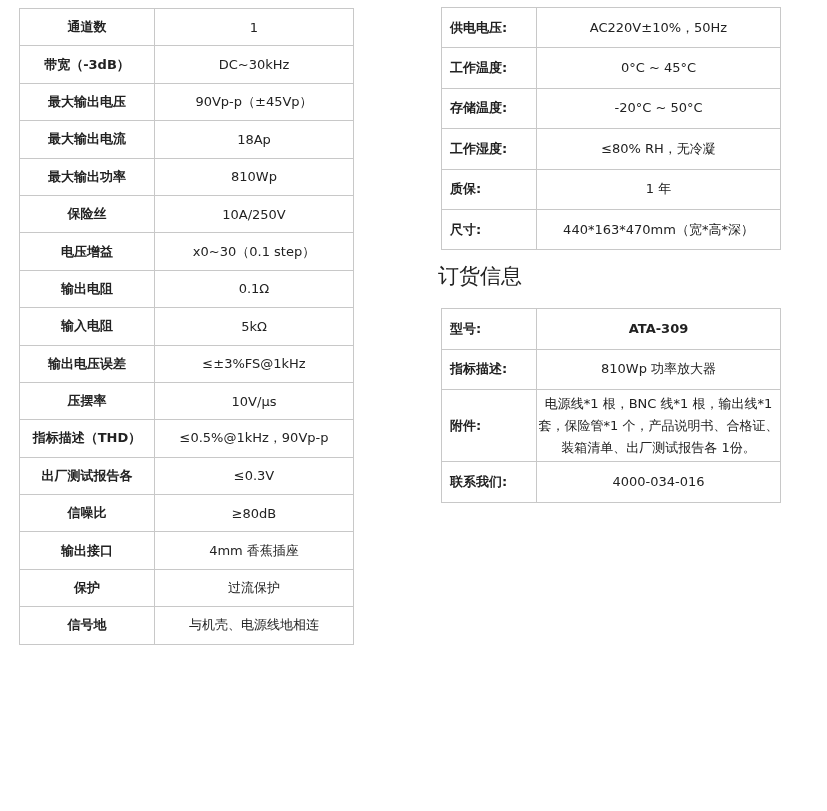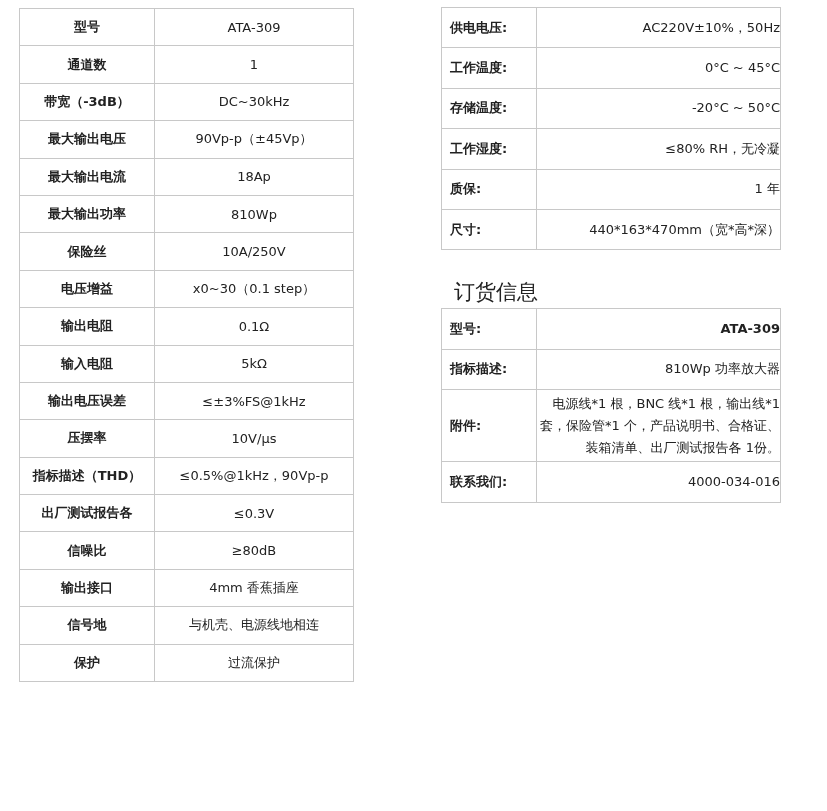--- a/index.html
+++ b/index.html
@@ -9,42 +9,38 @@
       color: #222222;
     }
     table { border-collapse: collapse; position: absolute; table-layout: fixed; }
     td { border: 1px solid #c8c8c8; padding: 0; font-size: 13px; }
     #spec-table { left: 19px; top: 8px; width: 334px; }
     #spec-table td { height: 36.4px; text-align: center; }
     #spec-table td.k { width: 134px; font-weight: bold; font-size: 13px; }
     #spec-table td.v { width: 198px; }
     .rt { left: 441px; width: 340px; border-radius: 27px; }
     .rt td.k { width: 86px; font-weight: bold; padding-left: 8px; text-align: left; }
-    .rt td.v { text-align: right; line-height: 22px; margin-left: 48px; }
+    .rt td.v { text-align: center; line-height: 22px; margin-left: 48px; }
     #env-table { top: 7px; }
     #env-table td { height: 39.4px; }
     #order-title {
       position: absolute; left: 438px; top: 262px;
-      font-size: 21px; font-weight: normal; color: #222222; margin: 16px;
+      font-size: 21px; font-weight: normal; color: #222222; margin: 0;
     }
     #order-table { top: 308px; }
     #order-table tr.r td { height: 39.5px; }
     #order-table tr.tall td { height: 71px; }
     .bold-val { font-weight: bold; }
     sub { font-size: 8px; }
   </style>
 </head>
 <body>
 
 <table id="spec-table">
   <tbody>
-    <tr>
-        <td class="k">型号</td>
-        <td class="v">ATA-309</td>
-      </tr>
     <tr>
         <td class="k">通道数</td>
         <td class="v">1</td>
       </tr>
     <tr>
         <td class="k">带宽（-3dB）</td>
         <td class="v">DC~30kHz</td>
       </tr>
     <tr>
         <td class="k">最大输出电压</td>
@@ -92,26 +88,26 @@
       </tr>
     <tr>
         <td class="k">信噪比</td>
         <td class="v">≥80dB</td>
       </tr>
     <tr>
         <td class="k">输出接口</td>
         <td class="v">4mm 香蕉插座</td>
       </tr>
     <tr>
+        <td class="k">保护</td>
+        <td class="v">过流保护</td>
+      </tr>
+    <tr>
         <td class="k">信号地</td>
         <td class="v">与机壳、电源线地相连</td>
-      </tr>
-    <tr>
-        <td class="k">保护</td>
-        <td class="v">过流保护</td>
       </tr>
   </tbody>
 </table>
 
 <table id="env-table" class="rt">
   <tbody>
     <tr>
         <td class="k">供电电压:</td>
         <td class="v">AC220V±10%，50Hz</td>
       </tr>

